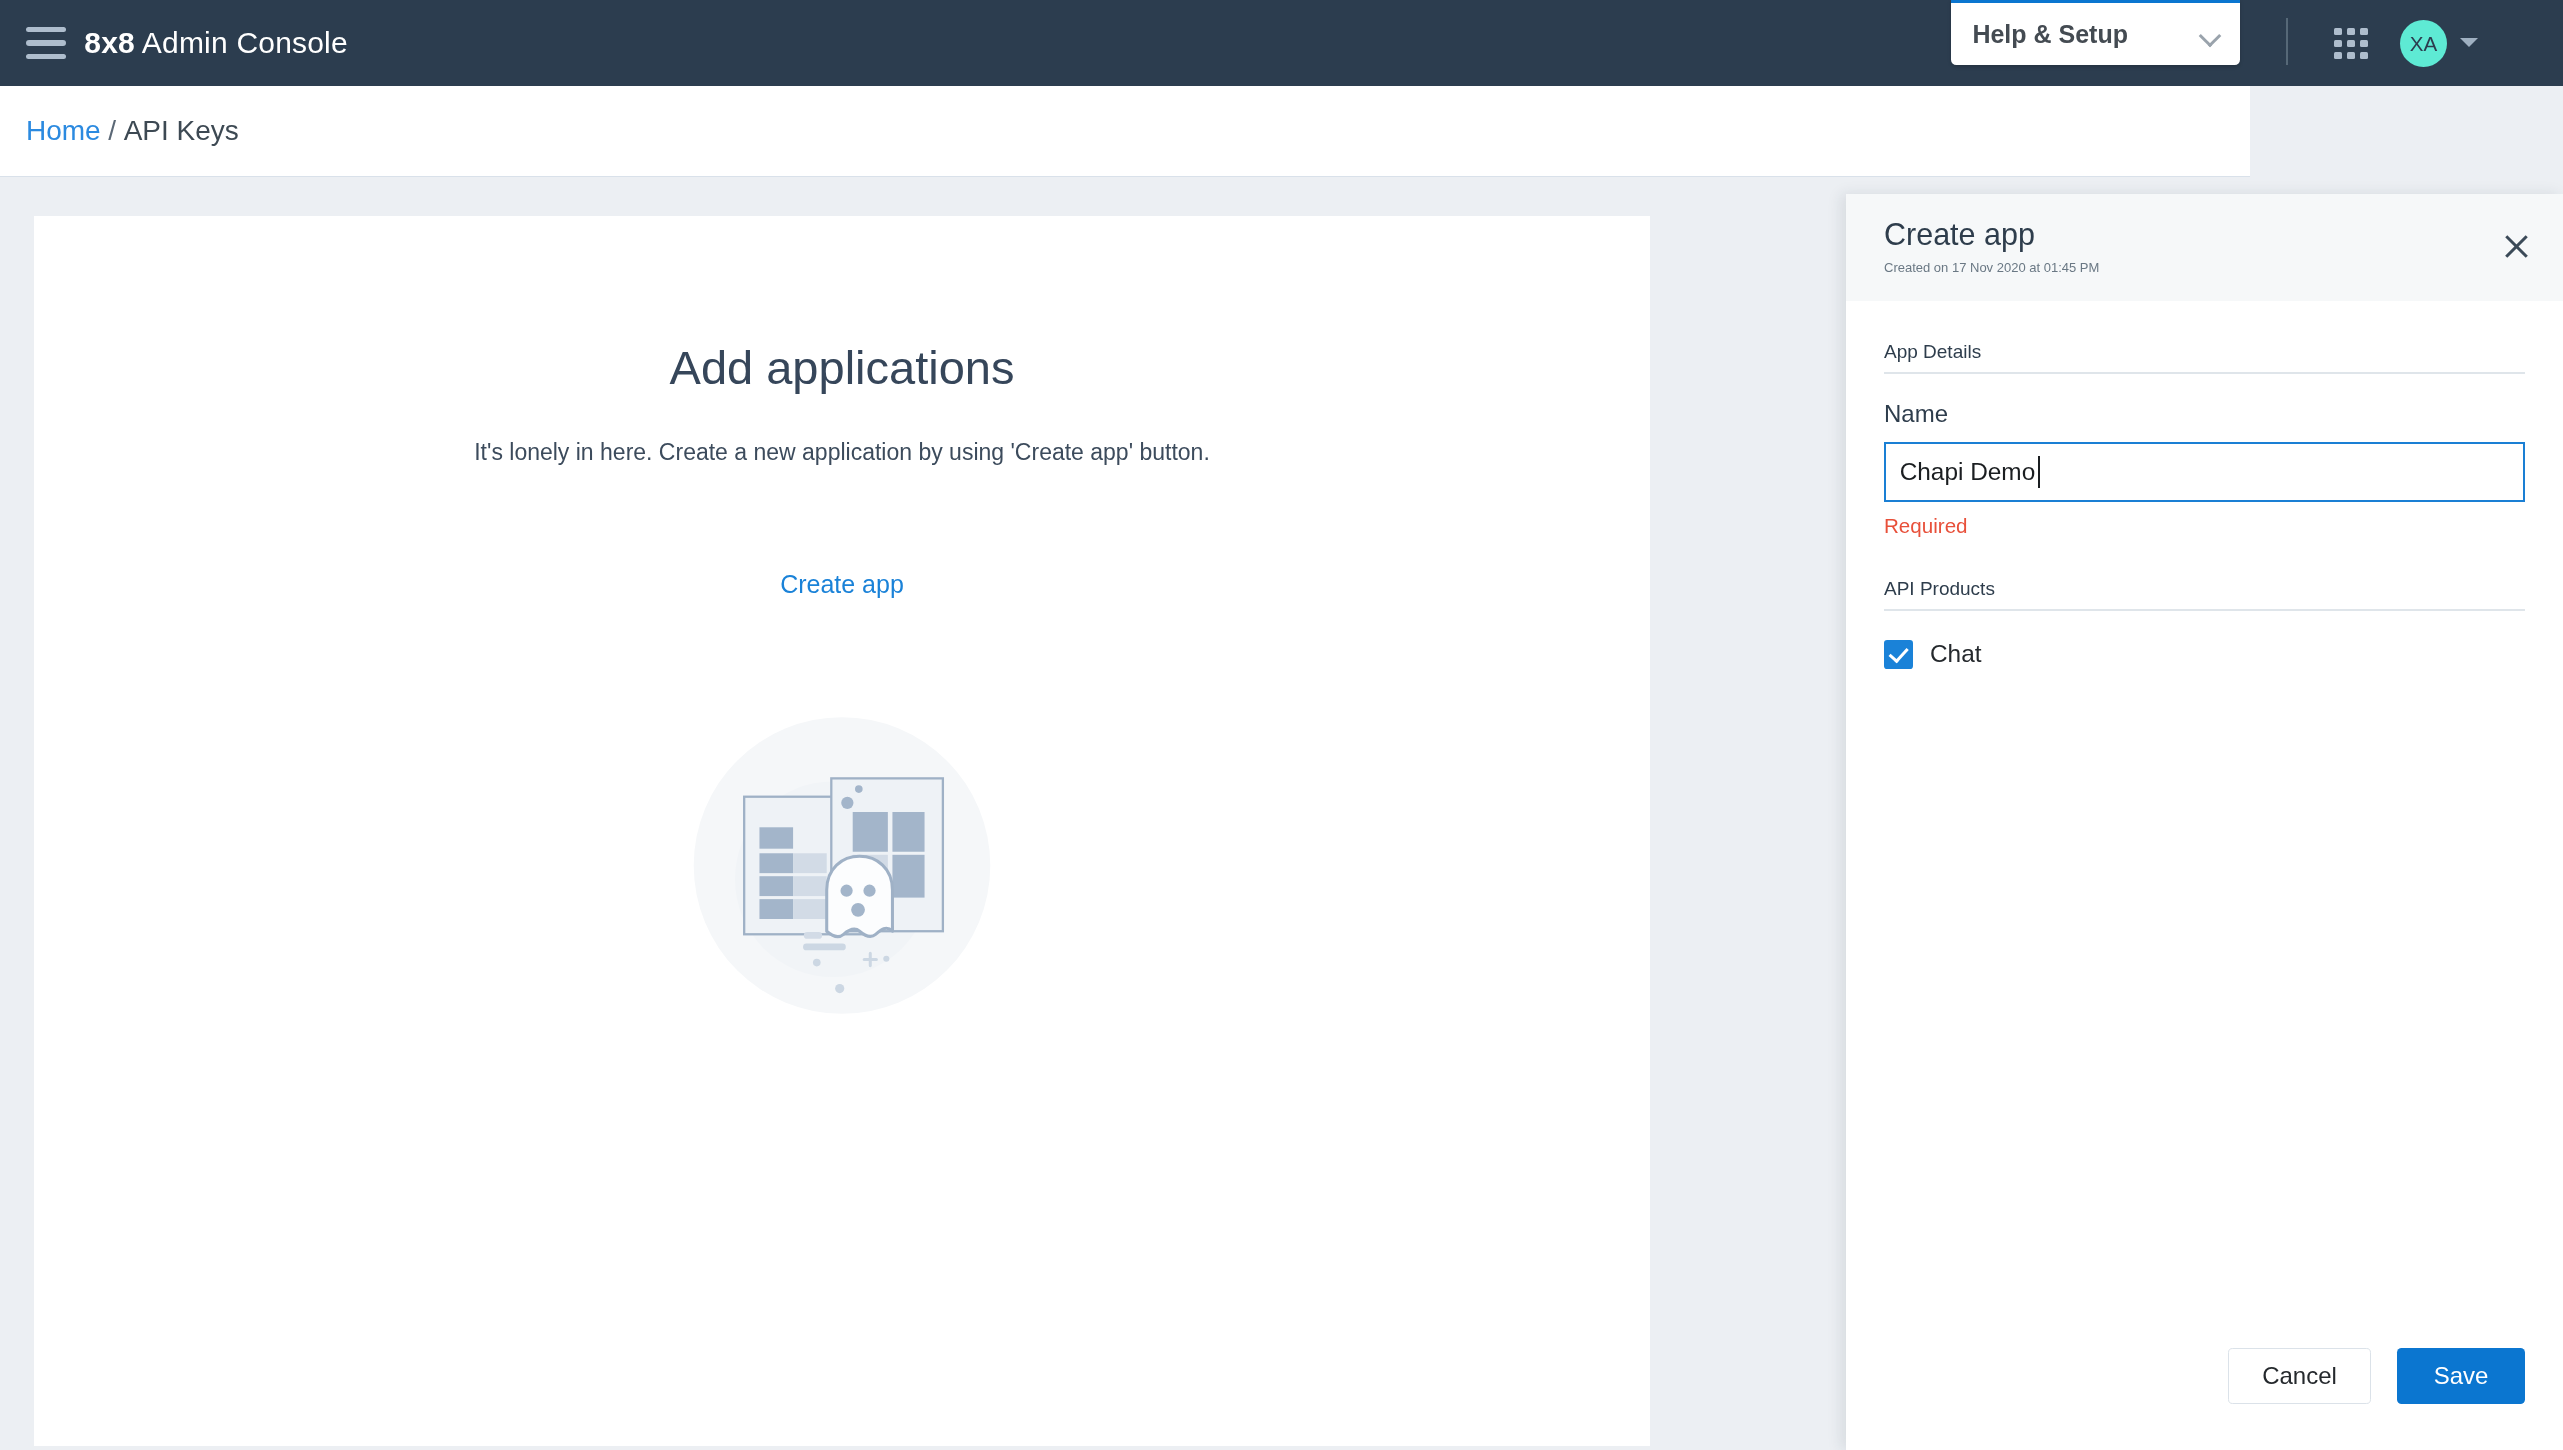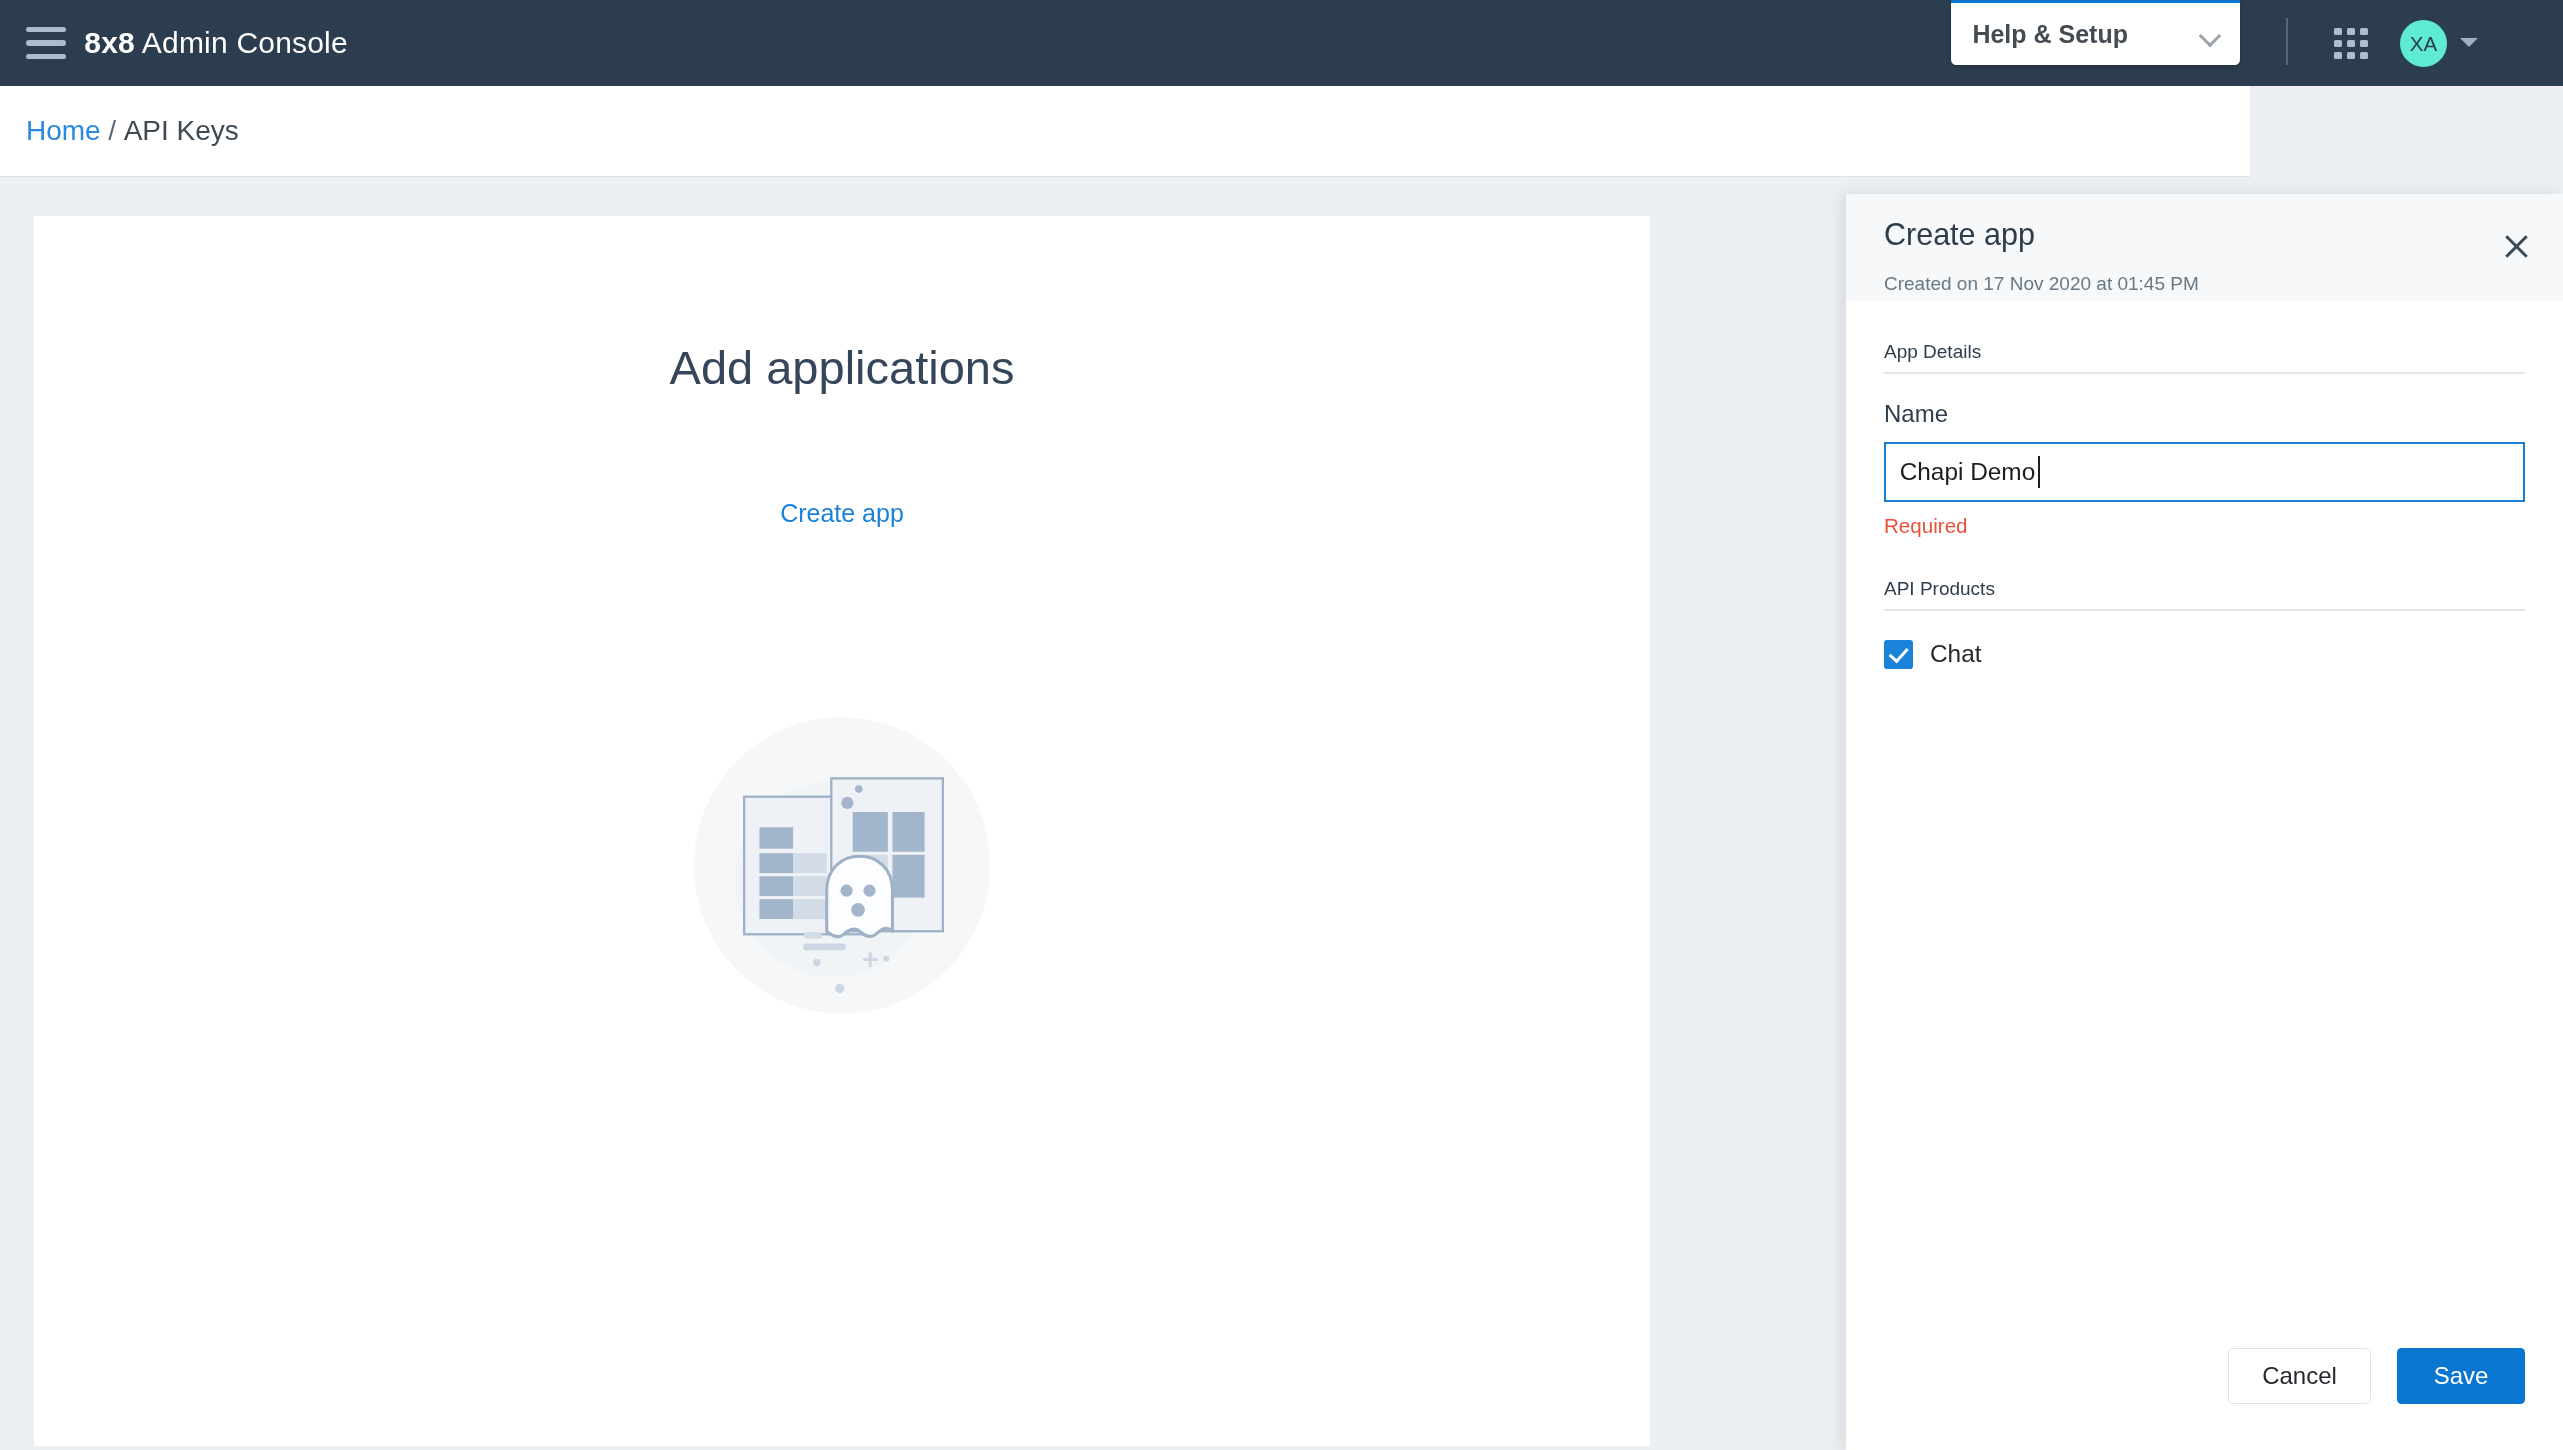--- a/index.html
+++ b/index.html
@@ -190,22 +190,22 @@
     height: 107px;
     position: relative;
     padding: 23px 0 0 38px;
   }
   .panel-title {
     font-size: 30.5px;
     color: #2e3d4c;
     font-weight: 400;
   }
   .panel-sub {
-    margin-top: 21px;
-    font-size: 19px;
+    margin-top: 8px;
+    font-size: 13px;
     color: #6a7884;
   }
   .panel-close {
     position: absolute;
     right: 29px; top: 35px;
     width: 35px; height: 35px;
     cursor: pointer;
   }
   .panel-close::before, .panel-close::after {
     content:"";
@@ -390,20 +390,21 @@
 
 <div class="crumbbar">
   <div class="crumb">
     <a>Home</a><span class="sep">/</span><span>API Keys</span>
   </div>
 </div>
 
 <div class="content-card">
   <div class="empty-wrap">
     <div class="empty-title">Add applications</div>
+    <div class="empty-sub">It's lonely in here. Create a new application by using 'Create app' button.</div>
     <div><span class="create-link">Create app</span></div>
   </div>
 
   <div class="illus">
     <svg viewBox="0 0 420 420" width="321" height="321">
       <circle cx="210" cy="210" r="194" fill="#f5f7f9"></circle>
       <circle cx="198" cy="228" r="128" fill="#f1f4f7"></circle>
 
       <rect x="82" y="120" width="166" height="180" fill="#eef2f6" stroke="#9fb1c6" stroke-width="3"></rect>
       <rect x="102" y="160" width="44" height="28" fill="#a3b5ca"></rect>

